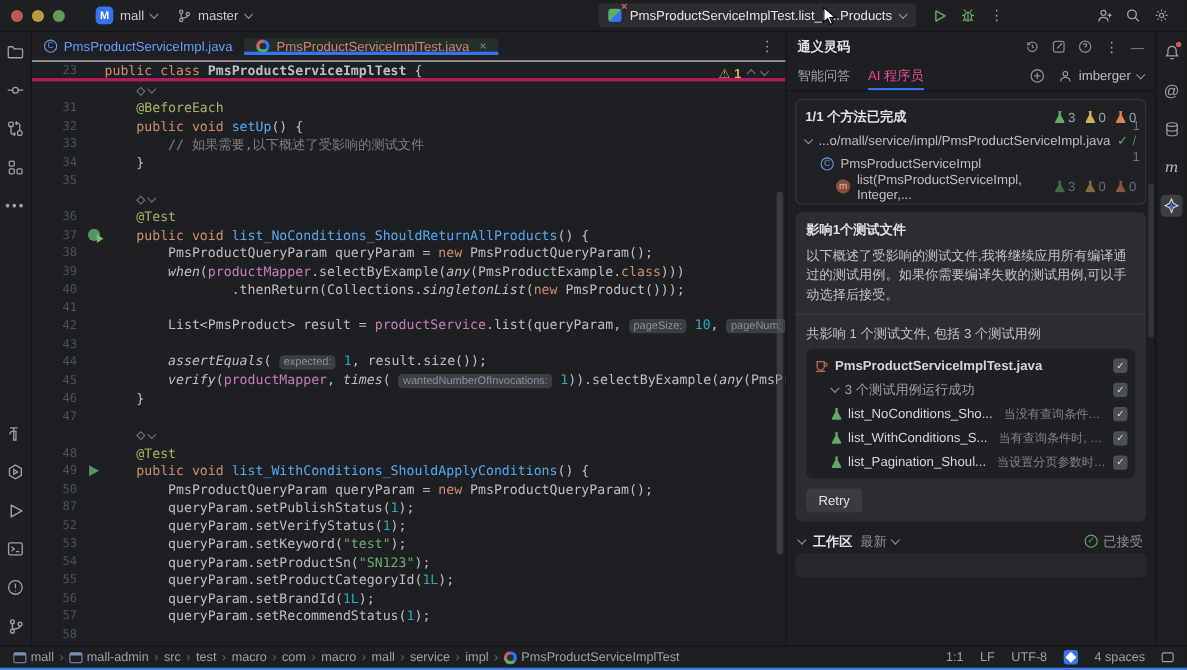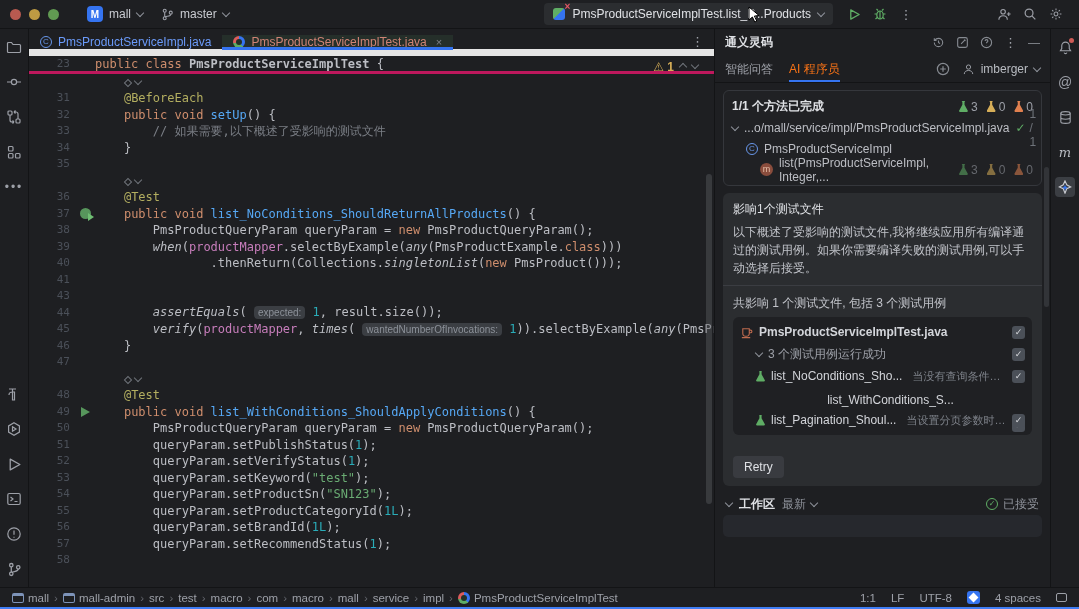--- a/index.html
+++ b/index.html
@@ -32,21 +32,21 @@
   .strip.left{border-right:1px solid #131416}
   .strip.right{border-left:1px solid #131416}
   .strip .sp{flex:1}
   .sicon{width:20px;height:20px;display:flex;align-items:center;justify-content:center;color:#9da0a8;border-radius:4px}
   .sicon.active{background:#3b3e43}
   .atglyph{font-size:14px;color:#9da0a8}
   .mvn{font-family:"DejaVu Serif","Liberation Serif",serif;font-style:italic;font-size:13px;color:#b9bcc2}
 
   
   .editor-col{flex:1;display:flex;flex-direction:column;min-width:0;position:relative;background:#1e1f22}
-  .tabbar{height:27px;flex:none;display:flex;align-items:flex-end;border-bottom:7px solid #e5e5e5}
+  .tabbar{height:27px;flex:none;display:flex;align-items:center;border-bottom:1px solid #e5e5e5}
   .tab{display:flex;align-items:center;gap:6px;padding:0 11px;position:relative;font-size:12px}
   .tab .close{color:#7d8087;margin-left:3px;font-size:11px}
   .tab.active{background:rgba(87,150,92,.14)}
   .tab.active::after{content:"";position:absolute;left:0;right:0;bottom:-1px;height:3px;background:#3574f0}
   .tab1-label{color:#6b9bfa}
   .tab2-label{color:#cf8375}
   .cicon{width:12px;height:12px;border-radius:50%;border:1px solid #6897ea;color:#6897ea;font-size:8px;line-height:10px;text-align:center;flex:none}
   .cicon::after{content:"C"}
   .testrun-icon{width:12px;height:12px;border-radius:50%;background:conic-gradient(#3574f0 0 38%,#5fad65 38% 72%,#db5c5c 72% 100%);position:relative;flex:none}
   .testrun-icon::after{content:"";position:absolute;inset:3px;border-radius:50%;background:#243127}
@@ -72,49 +72,49 @@
   .warn::before{content:"⚠ ";font-weight:normal}
   .ed-scroll{position:absolute;right:2px;top:118px;width:6px;height:330px;background:#585b60;opacity:.45;border-radius:3px}
 
   
   .panel{width:336px;flex:none;border-left:1px solid #131416;display:flex;flex-direction:column;background:#1e1f22}
   .p-head{height:27px;flex:none;display:flex;align-items:center;padding:0 10px;gap:10px}
   .p-title{font-weight:bold;color:#dfe1e5}
   .p-hicons{margin-left:auto;display:flex;align-items:center;gap:11px;color:#868a91}
   .p-tabs{height:27px;flex:none;display:flex;align-items:center;gap:16px;padding:0 10px;border-bottom:1px solid #131416}
   .p-tab{color:#9da0a8;height:100%;display:flex;align-items:center;position:relative}
-  .p-tab.active{color:#f97316}
+  .p-tab.active{color:#ec4899}
   .p-tab.active::after{content:"";position:absolute;left:0;right:0;bottom:0;height:2px;background:#3574f0}
   .p-user{margin-left:auto;display:flex;align-items:center;gap:6px;color:#b9bcc2}
   .p-body{flex:1;min-height:0;padding:7px 8px 8px;display:flex;flex-direction:column;gap:7px;position:relative;overflow:hidden}
   .msgcard{background:#2a2c31;border-radius:8px;padding:8px 10px;color:#c8cad0;line-height:1.5}
   .msgcard .m2{margin-top:6px}
   .toolcard{border:1px solid #35373c;background:#202124;border-radius:6px;padding:5px 8px}
   .trow{display:flex;align-items:center;gap:6px;height:21px;color:#bcbec4}
   .trow .chv{color:#8e929a;margin-top:-2px}
   .t-title{font-weight:bold;color:#dfe1e5}
   .counts{margin-left:auto;display:flex;align-items:center;gap:9px}
   .cnt{display:flex;align-items:center;gap:3px;color:#9da0a8}
   .bk{width:9px;height:11px;display:inline-block;clip-path:polygon(30% 0,70% 0,62% 8%,62% 35%,100% 92%,92% 100%,8% 100%,0 92%,38% 35%,38% 8%)}
   .bk.g{background:#5fad65}.bk.y{background:#d6ae58}.bk.o{background:#e0804f}
   .ck{color:#5fad65}
   .pathtxt{color:#bcbec4}
   .micon{width:13px;height:13px;border-radius:50%;background:#8a4d3d;color:#e8c0aa;font-size:9px;line-height:13px;text-align:center;flex:none}
   .ind1{padding-left:14px}.ind2{padding-left:28px}
   .impact{background:#2b2d30;border-radius:6px;padding:8px 10px;display:flex;flex-direction:column;gap:5px}
-  .imp-title{font-weight:normal;color:#dfe1e5}
+  .imp-title{font-weight:bold;color:#dfe1e5}
   .imp-desc{color:#c1c3c9;line-height:1.5}
   .imp-sep{height:1px;background:#3b3d42;margin:3px -10px}
   .caselist{background:#1f2023;border-radius:6px;padding:4px 7px;display:flex;flex-direction:column}
   .cl-row{display:flex;align-items:center;gap:6px;height:22px}
   .cl-name{color:#d3d5da}
   .cl-desc{color:#7d8189;font-size:11px;margin-left:4px;flex:1;overflow:hidden;white-space:nowrap;text-overflow:ellipsis}
   .cb{width:13px;height:13px;background:#4b5058;border-radius:3px;color:#d6d8dc;font-size:9px;line-height:13px;text-align:center;flex:none;margin-left:auto}
   .cup{color:#bd6a4e}
-  .retry{align-self:flex-start;background:#393b40;border-radius:4px;padding:4px 11px;color:#dfe1e5;margin-top:16px}
+  .retry{align-self:flex-start;background:#393b40;border-radius:4px;padding:4px 11px;color:#dfe1e5;margin-top:4px}
   .wsrow{display:flex;align-items:center;gap:7px;height:22px;padding:0 3px}
   .ws-title{font-weight:bold;color:#dfe1e5}
   .ws-filter{color:#8e929a;display:flex;align-items:center;gap:5px}
   .okwrap{margin-left:auto;display:flex;align-items:center;gap:5px;color:#8e929a}
   .okc{width:12px;height:12px;border-radius:50%;border:1px solid #5fad65;color:#5fad65;font-size:8px;line-height:10px;text-align:center;flex:none}
   .wsfile{background:#26282d;border-radius:5px}
   .p-scroll{position:absolute;right:1px;top:84px;width:5px;height:140px;background:#585b60;opacity:.35;border-radius:3px}
 
   
   .statusbar{height:20px;flex:none;display:flex;align-items:center;padding:0 12px;border-top:1px solid #131416;color:#9da0a8;font-size:11.5px}
@@ -375,20 +375,25 @@
               <span class="gut">40</span>
               <span class="gicon"></span>
               <span class="ctext"><span class="tk-p">                .thenReturn(Collections.</span><span class="tk-i">singletonList</span><span class="tk-p">(</span><span class="tk-k">new</span><span class="tk-p"> PmsProduct()));</span></span>
             </div>
             <div class="crow">
               <span class="gut">41</span>
               <span class="gicon"></span>
               <span class="ctext"></span>
             </div>
             <div class="crow">
+              <span class="gut">42</span>
+              <span class="gicon"></span>
+              <span class="ctext"><span class="tk-p">        List&lt;PmsProduct&gt; result = </span><span class="tk-f">productService</span><span class="tk-p">.list(queryParam, </span><span class="tk-h">pageSize:</span><span class="tk-p"> </span><span class="tk-d">10</span><span class="tk-p">, </span><span class="tk-h">pageNum:</span></span>
+            </div>
+            <div class="crow">
               <span class="gut">43</span>
               <span class="gicon"></span>
               <span class="ctext"></span>
             </div>
             <div class="crow">
               <span class="gut">44</span>
               <span class="gicon"></span>
               <span class="ctext"><span class="tk-p">        </span><span class="tk-i">assertEquals</span><span class="tk-p">( </span><span class="tk-h">expected:</span><span class="tk-p"> </span><span class="tk-d">1</span><span class="tk-p">, result.size());</span></span>
             </div>
             <div class="crow">
@@ -422,21 +427,21 @@
                 <span class="gi-play"></span>
               </span>
               <span class="ctext"><span class="tk-p">    </span><span class="tk-k">public void </span><span class="tk-m">list_WithConditions_ShouldApplyConditions</span><span class="tk-p">() {</span></span>
             </div>
             <div class="crow">
               <span class="gut">50</span>
               <span class="gicon"></span>
               <span class="ctext"><span class="tk-p">        PmsProductQueryParam queryParam = </span><span class="tk-k">new</span><span class="tk-p"> PmsProductQueryParam();</span></span>
             </div>
             <div class="crow">
-              <span class="gut">51</span>
+              <span class="gut">87</span>
               <span class="gicon"></span>
               <span class="ctext"><span class="tk-p">        queryParam.setPublishStatus(</span><span class="tk-d">1</span><span class="tk-p">);</span></span>
             </div>
             <div class="crow">
               <span class="gut">52</span>
               <span class="gicon"></span>
               <span class="ctext"><span class="tk-p">        queryParam.setVerifyStatus(</span><span class="tk-d">1</span><span class="tk-p">);</span></span>
             </div>
             <div class="crow">
               <span class="gut">53</span>
@@ -599,21 +604,21 @@
               <span style="color:#9da0a8">3 个测试用例运行成功</span>
               <span class="cb">✓</span>
             </div>
             <div id="case-rows">
                 <div class="cl-row" style="padding-left: 16px;">
                   <span class="bk g"></span>
                   <span class="cl-name">list_NoConditions_Sho...</span>
                   <span class="cl-desc">当没有查询条件时, 期望返回...</span>
                   <span class="cb">✓</span>
                 </div>
-                <div class="cl-row" style="padding-left: 16px; flex-direction: column;">
+                <div class="cl-row" style="padding-left: 16px;">
                   <span class="bk g"></span>
                   <span class="cl-name">list_WithConditions_S...</span>
                   <span class="cl-desc">当有查询条件时, 期望应用这...</span>
                   <span class="cb">✓</span>
                 </div>
                 <div class="cl-row" style="padding-left: 16px;">
                   <span class="bk g"></span>
                   <span class="cl-name">list_Pagination_Shoul...</span>
                   <span class="cl-desc">当设置分页参数时, 期望限制...</span>
                   <span class="cb">✓</span>

